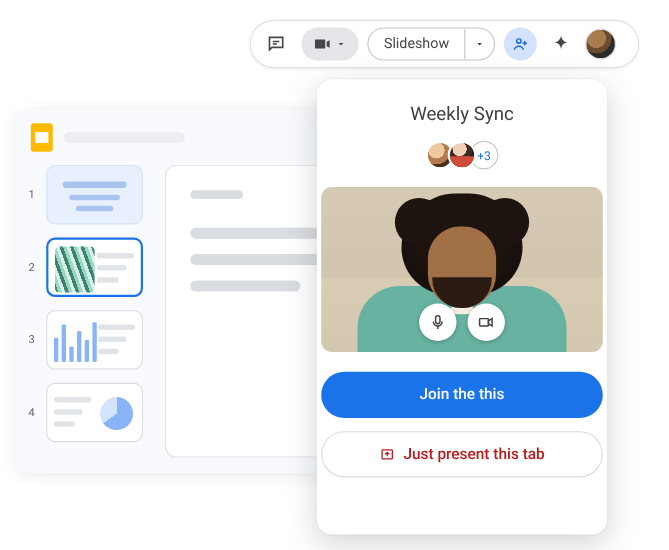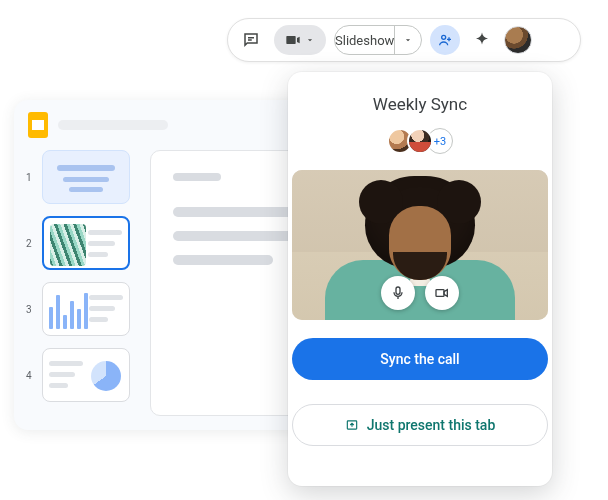--- a/index.html
+++ b/index.html
@@ -40,21 +40,21 @@
     .tb-camera {
       width: 52px; height: 30px; background: #e5e6e9; border-radius: 15px;
       display: flex; align-items: center; justify-content: center; gap: 4px;
       color: #444746;
     }
     .tb-slideshow {
       height: 30px; border: 1px solid #c4c7c5; border-radius: 15px;
       display: flex; align-items: center; overflow: hidden;
     }
     .tb-slideshow-label {
-      padding: 0 0; font-size: 13px; color: #444746;
+      padding: 0 14px; font-size: 13px; color: #444746;
       border-right: 1px solid #c4c7c5; height: 100%;
       display: flex; align-items: center;
     }
     .tb-slideshow-drop {
       width: 26px; height: 100%; display: flex; align-items: center; justify-content: center;
       color: #444746;
     }
     .tb-person-add {
       width: 30px; height: 30px; border-radius: 15px; background: #d3e3fd;
       color: #1967d2; display:flex; align-items:center; justify-content:center;
@@ -247,24 +247,24 @@
     }
 
     .btn-primary {
       width: 256px; height: 42px; border-radius: 21px;
       background: #1a73e8; color: #fff; font-size: 14px; font-weight:500;
       display:flex; align-items:center; justify-content:center;
       margin-top: 18px;
     }
     .btn-secondary {
       width: 256px; height: 42px; border-radius: 21px;
-      background: #fff; border: 1px solid #dadce0; color: #0f766e;
+      background: #fff; border: 1px solid #dadce0; color: #b91c1c;
       font-size: 14px; font-weight:500;
       display:flex; align-items:center; justify-content:center; gap:8px;
-      margin-top: 24px;
+      margin-top: 12px;
     }
 
     svg { display: block; }
   </style>
 </head>
 <body>
 
 <div class="toolbar">
   <div class="tb-item tb-icon-btn">
     <svg width="18" height="18" viewBox="0 0 24 24" fill="none" stroke="currentColor" stroke-width="2">
@@ -390,21 +390,21 @@
           </svg>
       </div>
       <div class="vc-btn">
         <svg width="16" height="16" viewBox="0 0 24 24" fill="none" stroke="currentColor" stroke-width="2">
             <rect x="3" y="7" width="12" height="10" rx="1"></rect>
             <path d="M15 10l5-3v10l-5-3z"></path>
           </svg>
       </div>
     </div>
   </div>
-  <div class="btn-primary">Sync the call</div>
+  <div class="btn-primary">Join the this</div>
   <div class="btn-secondary">
     <svg width="14" height="14" viewBox="0 0 24 24" fill="none" stroke="currentColor" stroke-width="2">
         <rect x="4" y="5" width="16" height="14" rx="1"></rect>
         <path d="M12 15V9M9 12l3-3 3 3"></path>
       </svg>
     <span>Just present this tab</span>
   </div>
 </div>
 
 </body></html>

